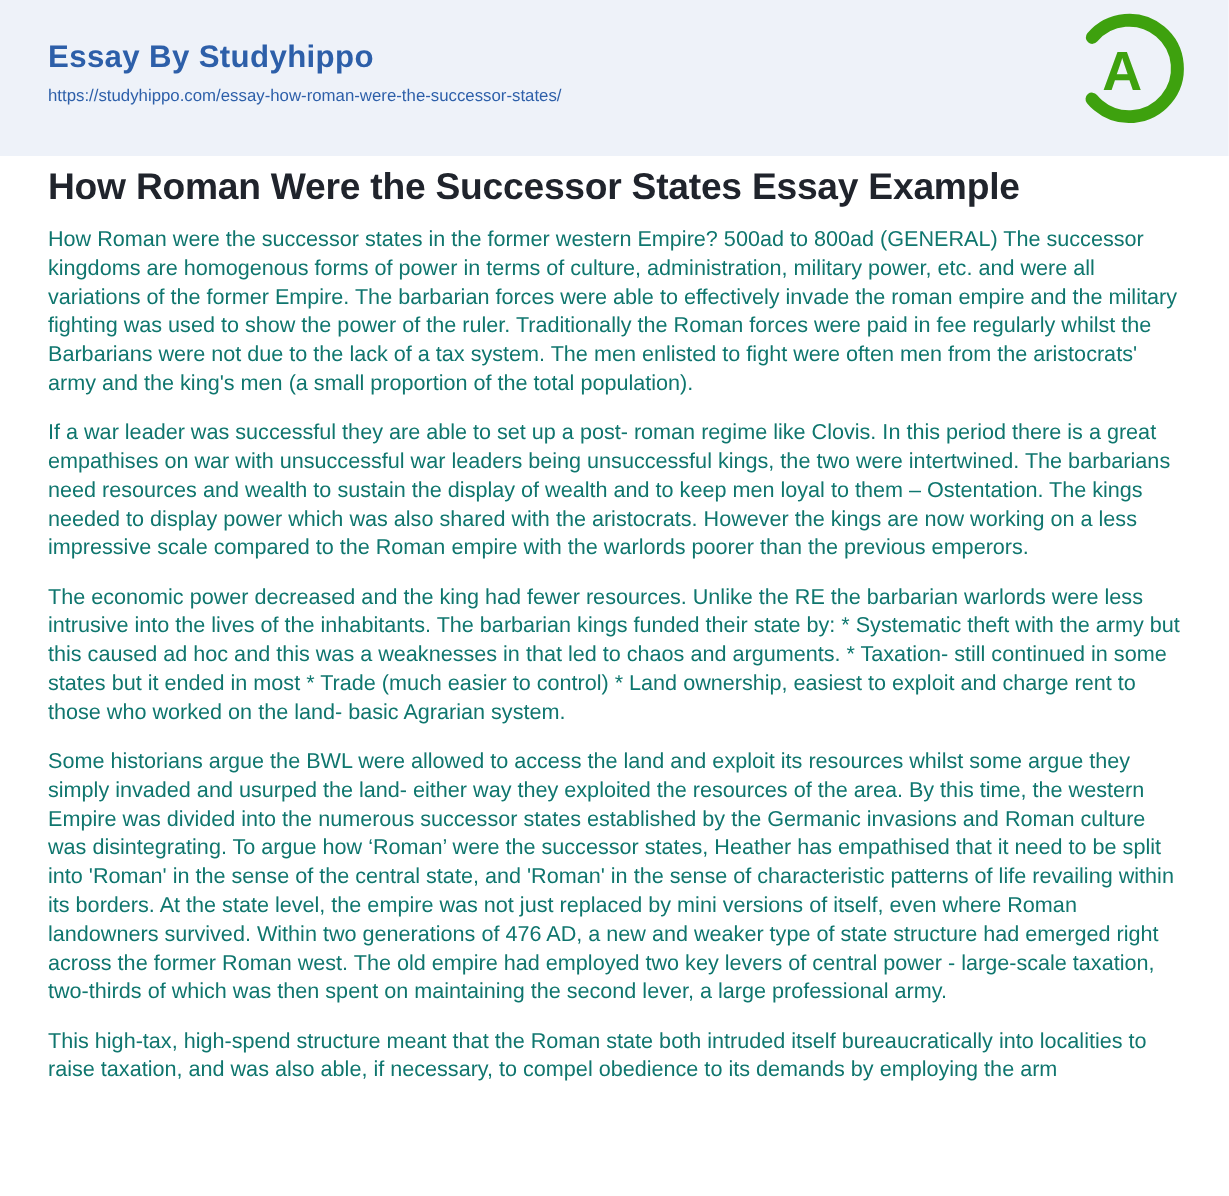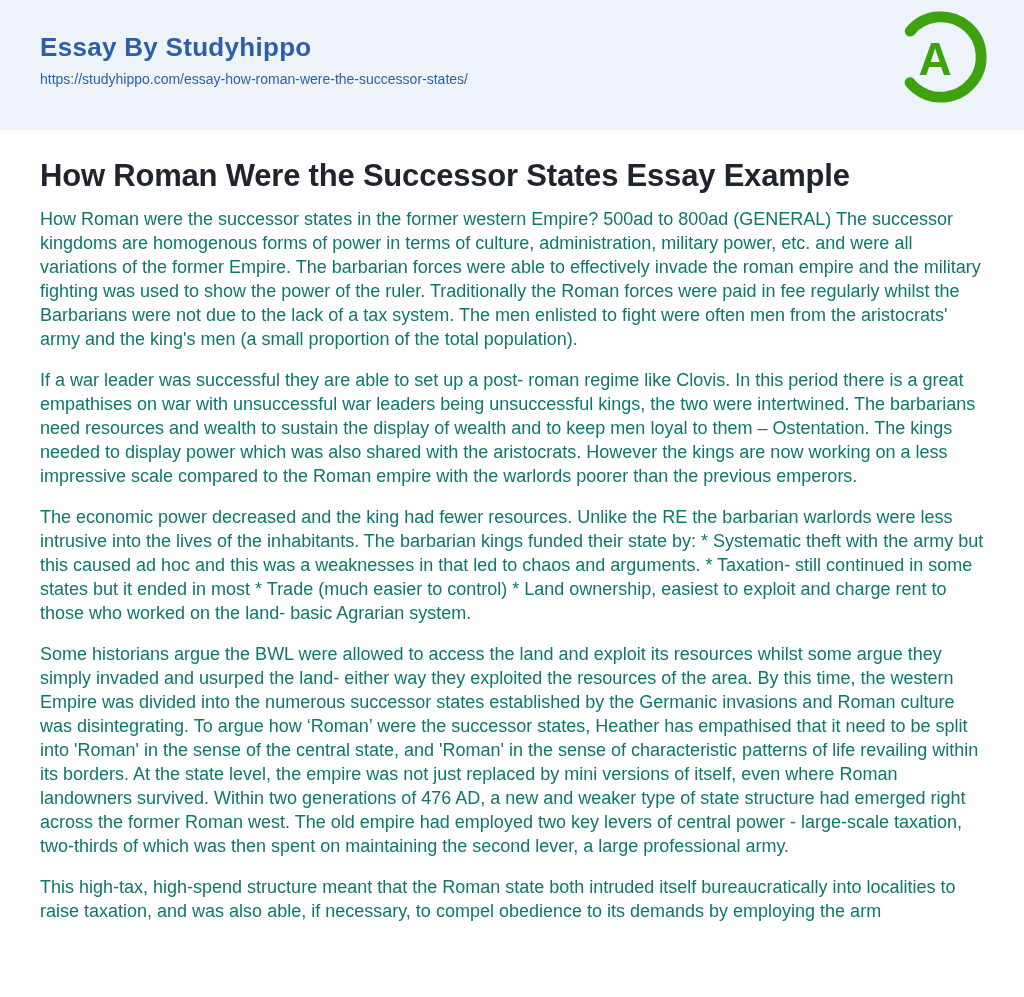--- a/index.html
+++ b/index.html
@@ -39,21 +39,21 @@
     text-decoration: none;
     cursor: pointer;
   }
   .logo {
     width: 98px;
     height: 102px;
     display: block;
     flex: 0 0 auto;
   }
   .content {
-    padding: 28px 40px 30px 40px;
+    padding: 8px 40px 30px 40px;
   }
   .article-title {
     margin: 0 0 14px 0;
     max-width: 845px;
     font-size: 31px;
     line-height: 35px;
     font-weight: 700;
     color: #20242c;
     letter-spacing: -0.2px;
   }

